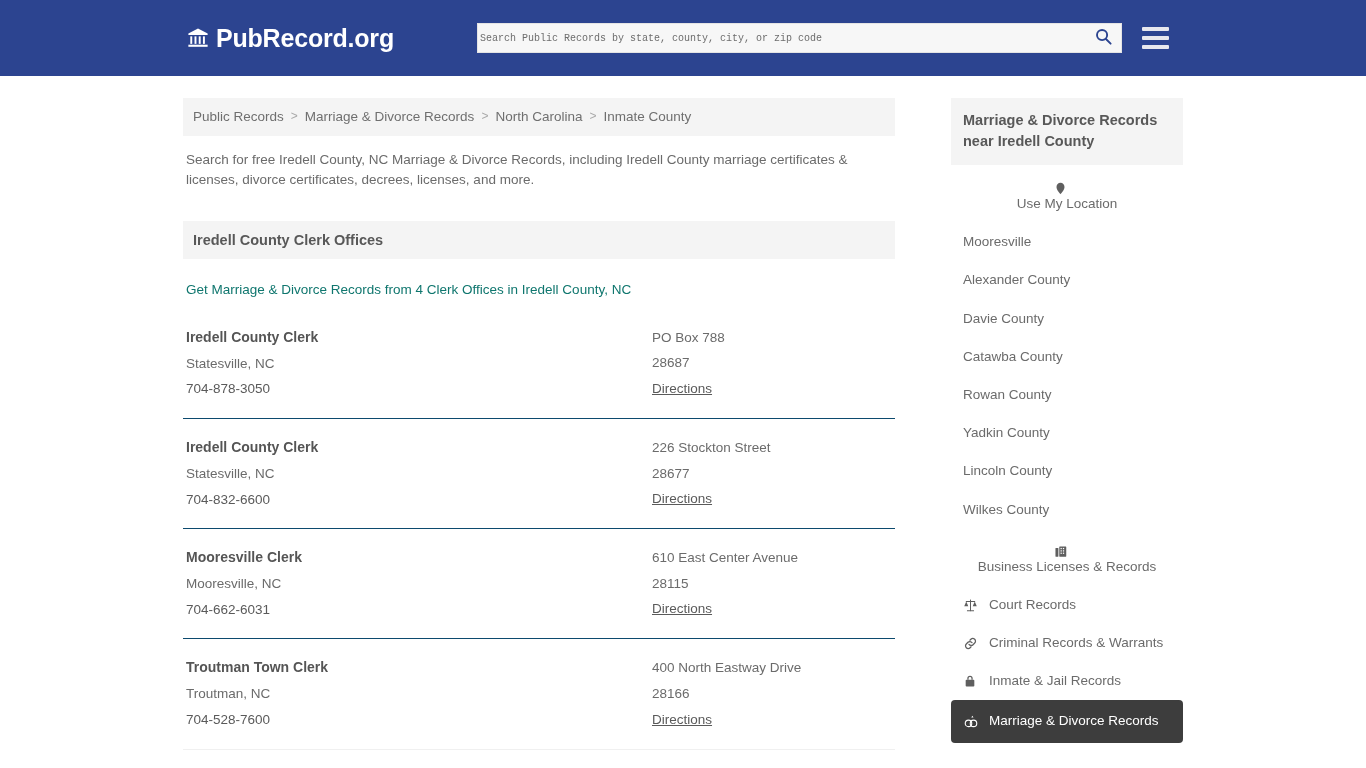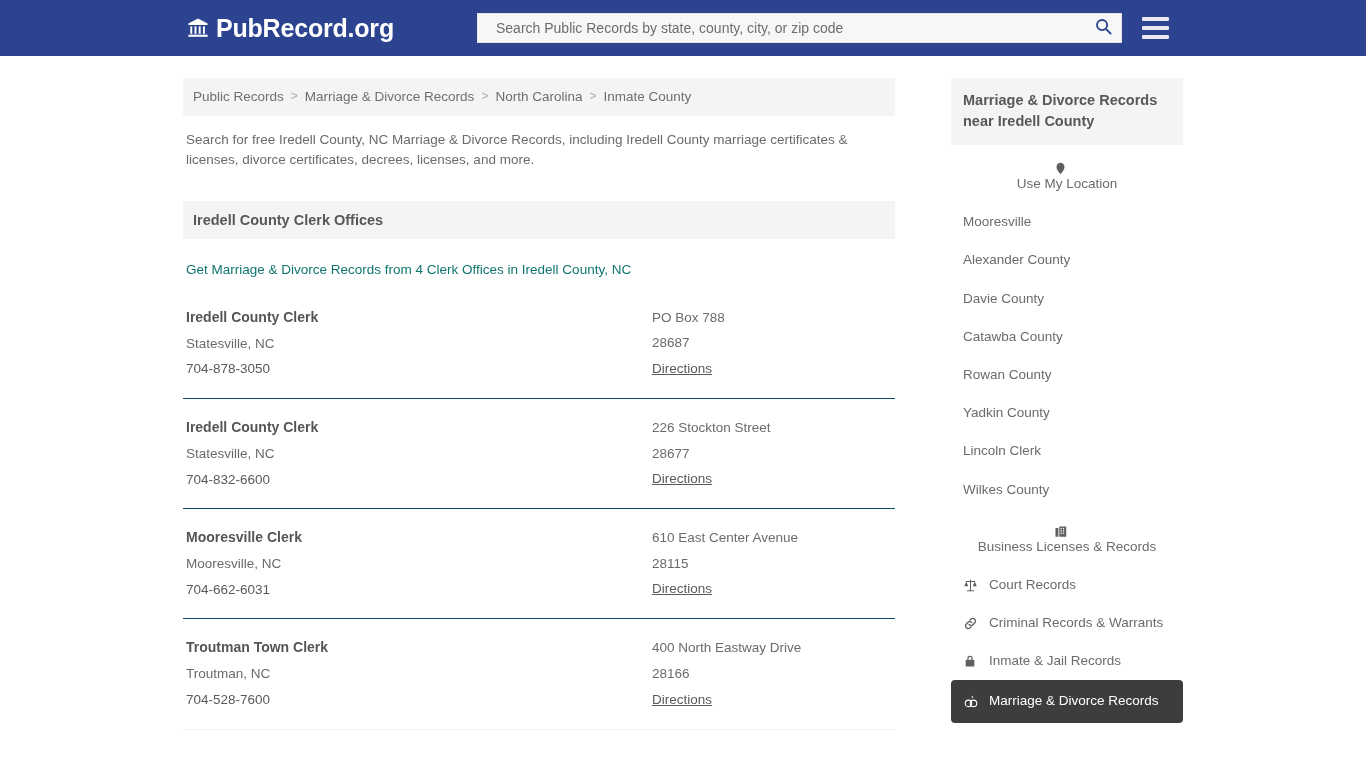--- a/index.html
+++ b/index.html
@@ -9,21 +9,21 @@
     width: 1366px; height: 768px;
     overflow: hidden;
     background: #ffffff;
     font-family: "Liberation Sans", sans-serif;
     -webkit-font-smoothing: antialiased;
   }
 
   
   .site-header {
     width: 100%;
-    height: 56px;
+    height: 76px;
     background: #2c4490;
     display: flex;
     align-items: center;
     position: relative;
   }
   .header-inner {
     width: 1000px;
     margin: 0 auto;
     display: flex;
     align-items: center;
@@ -62,23 +62,23 @@
     align-items: center;
     position: relative;
     flex: none;
   }
   .search-input {
     border: 0;
     outline: 0;
     background: transparent;
     height: 28px;
     flex: 1;
-    padding: 0 10px 0 18px;
-    font-family: Liberation Sans, sans-serif;
-    font-size: 14px;
+    padding: 0 10px 0 2px;
+    font-family: Liberation Mono, monospace;
+    font-size: 10px;
     color: #555;
   }
   .search-input::placeholder { color: #6d6d6d; opacity: 1; }
   .search-btn {
     width: 34px; height: 28px;
     border: 0; background: transparent;
     cursor: pointer;
     display: flex; align-items: center; justify-content: center;
     padding: 0;
   }
@@ -383,21 +383,21 @@
       <li>
         <span>Catawba County</span>
       </li>
       <li>
         <span>Rowan County</span>
       </li>
       <li>
         <span>Yadkin County</span>
       </li>
       <li>
-        <span>Lincoln Clerk</span>
+        <span>Lincoln County</span>
       </li>
       <li>
         <span>Wilkes County</span>
       </li>
     </ul>
 
 
     <ul class="side-list">
 
       <li class="first">

